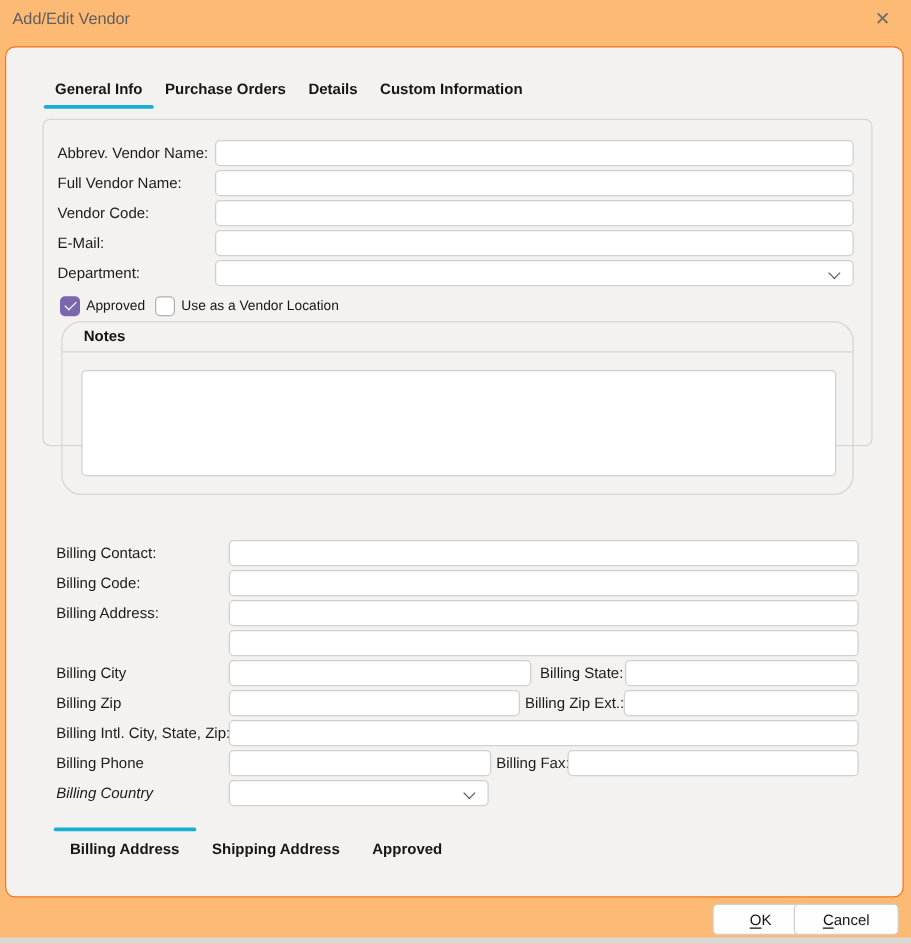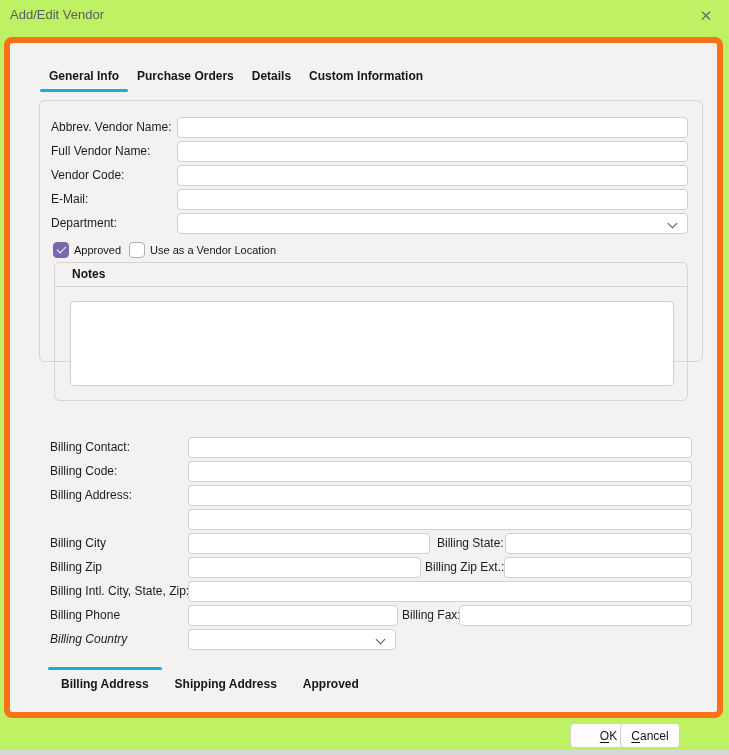--- a/index.html
+++ b/index.html
@@ -1,25 +1,25 @@
 <!DOCTYPE html>
 <html style="--accent: #17aed3; --checkbox-checked: #7a67ad;"><head>
 <meta charset="utf-8">
 <style>
   * { margin:0; padding:0; box-sizing:border-box; }
   html,body { background:#e8e8e8; }
   body { font-family:"Liberation Sans", sans-serif; }
-  .dialog { position:relative; width:729px; height:755px; background:#bef264; overflow:hidden; }
+  .dialog { position:relative; width:729px; height:755px; background:#fdba74; overflow:hidden; }
 
   
   .title { position:absolute; left:10px; top:7px; font-size:13px; color:#5e5e5e; }
   .close-btn { position:absolute; left:690px; top:2px; width:32px; height:28px; text-align:center; line-height:28px; font-size:15px; color:#6d6d6d; cursor:default; }
 
   
-  .panel { position:absolute; left:4px; top:37px; width:719px; height:681px; background:#f3f2f0; border:6px solid #f97316; border-radius:8px; }
+  .panel { position:absolute; left:4px; top:37px; width:719px; height:681px; background:#f3f2f0; border:1px solid #f97316; border-radius:8px; }
 
   
   .tabs-top { position:absolute; left:30px; top:24px; display:flex; }
   .tab { position:relative; padding:2px 9px 9px; font-size:12px; font-weight:bold; color:#161616; white-space:nowrap; cursor:default; }
   .tab.active::after { content:""; position:absolute; left:0; right:0; bottom:0; height:3px; border-radius:2px; background:var(--accent,#17aed3); }
 
   
   .fields-group { position:absolute; left:29px; top:57px; width:664px; height:262px; border:1px solid #d7d4d1; border-radius:6px; }
   .lbl { position:absolute; font-size:12px; color:#1c1c1c; line-height:21px; white-space:nowrap; }
   .tb { position:absolute; height:21px; background:#fff; border:1px solid #d2cfcc; border-radius:4px; padding:0 6px; font:12px "Liberation Sans",sans-serif; color:#222; outline:none; }
@@ -27,37 +27,37 @@
   .chev { position:absolute; right:11px; top:6px; width:7px; height:7px; border-right:1.4px solid #55585a; border-bottom:1.4px solid #55585a; transform:rotate(45deg); }
 
   
   .cbrow { position:absolute; left:13px; top:140px; height:17px; display:flex; align-items:center; }
   .checkbox { width:16px; height:16px; border-radius:4px; border:1px solid #b2b0ad; background:#fff; position:relative; flex:0 0 auto; cursor:default; }
   .checkbox.checked { background:var(--checkbox-checked,#7a67ad); border-color:var(--checkbox-checked,#7a67ad); }
   .checkbox.checked::after { content:""; position:absolute; left:3px; top:3.5px; width:8px; height:4px; border-left:1.6px solid #fff; border-bottom:1.6px solid #fff; transform:rotate(-45deg); }
   .cb-label { font-size:11px; color:#161616; margin:0 8px 0 5px; white-space:nowrap; }
 
   
-  .notes-group { position:absolute; left:14px; top:161px; width:634px; height:139px; border:1px solid #d7d4d1; border-radius:6px; }
+  .notes-group { position:absolute; left:14px; top:161px; width:634px; height:139px; border:1px solid #d7d4d1; border-radius:16px; }
   .notes-header { height:24px; border-bottom:1px solid #d7d4d1; line-height:23px; padding-left:17px; font-size:12px; font-weight:bold; color:#141414; }
   .notes-ta { position:absolute; left:15px; top:38px; width:604px; height:85px; background:#fff; border:1px solid #d2cfcc; border-radius:4px; resize:none; outline:none; font:12px "Liberation Sans",sans-serif; padding:4px 6px; }
 
   
   .brow { position:absolute; left:0; width:719px; height:21px; }
 
   
   .tabs-bottom { position:absolute; left:38px; top:624px; display:flex; }
   .btab { position:relative; padding:10px 13px 2px; font-size:12px; font-weight:bold; color:#161616; white-space:nowrap; cursor:default; }
   .btab.active::before { content:""; position:absolute; left:0; right:0; top:0; height:3px; border-radius:2px; background:var(--accent,#17aed3); }
 
   
   .btn { position:absolute; top:723px; height:25px; background:#fefefe; border:1px solid #d1cecb; border-radius:4px; font:12px "Liberation Sans",sans-serif; color:#141414; text-align:center; line-height:22px; cursor:default; }
   .btn u { text-decoration:underline; text-underline-offset:2px; }
   .btn-ok { left:570px; width:77px; }
-  .btn-cancel { left:620px; width:60px; }
+  .btn-cancel { left:635px; width:84px; }
 
   .bottom-edge { position:absolute; left:0; bottom:0; width:729px; height:5px; background:#d9d8d6; }
 </style>
 </head>
 <body>
 
 <div class="dialog">
 
   <div class="title">Add/Edit Vendor</div>
   <div class="close-btn">✕</div>

